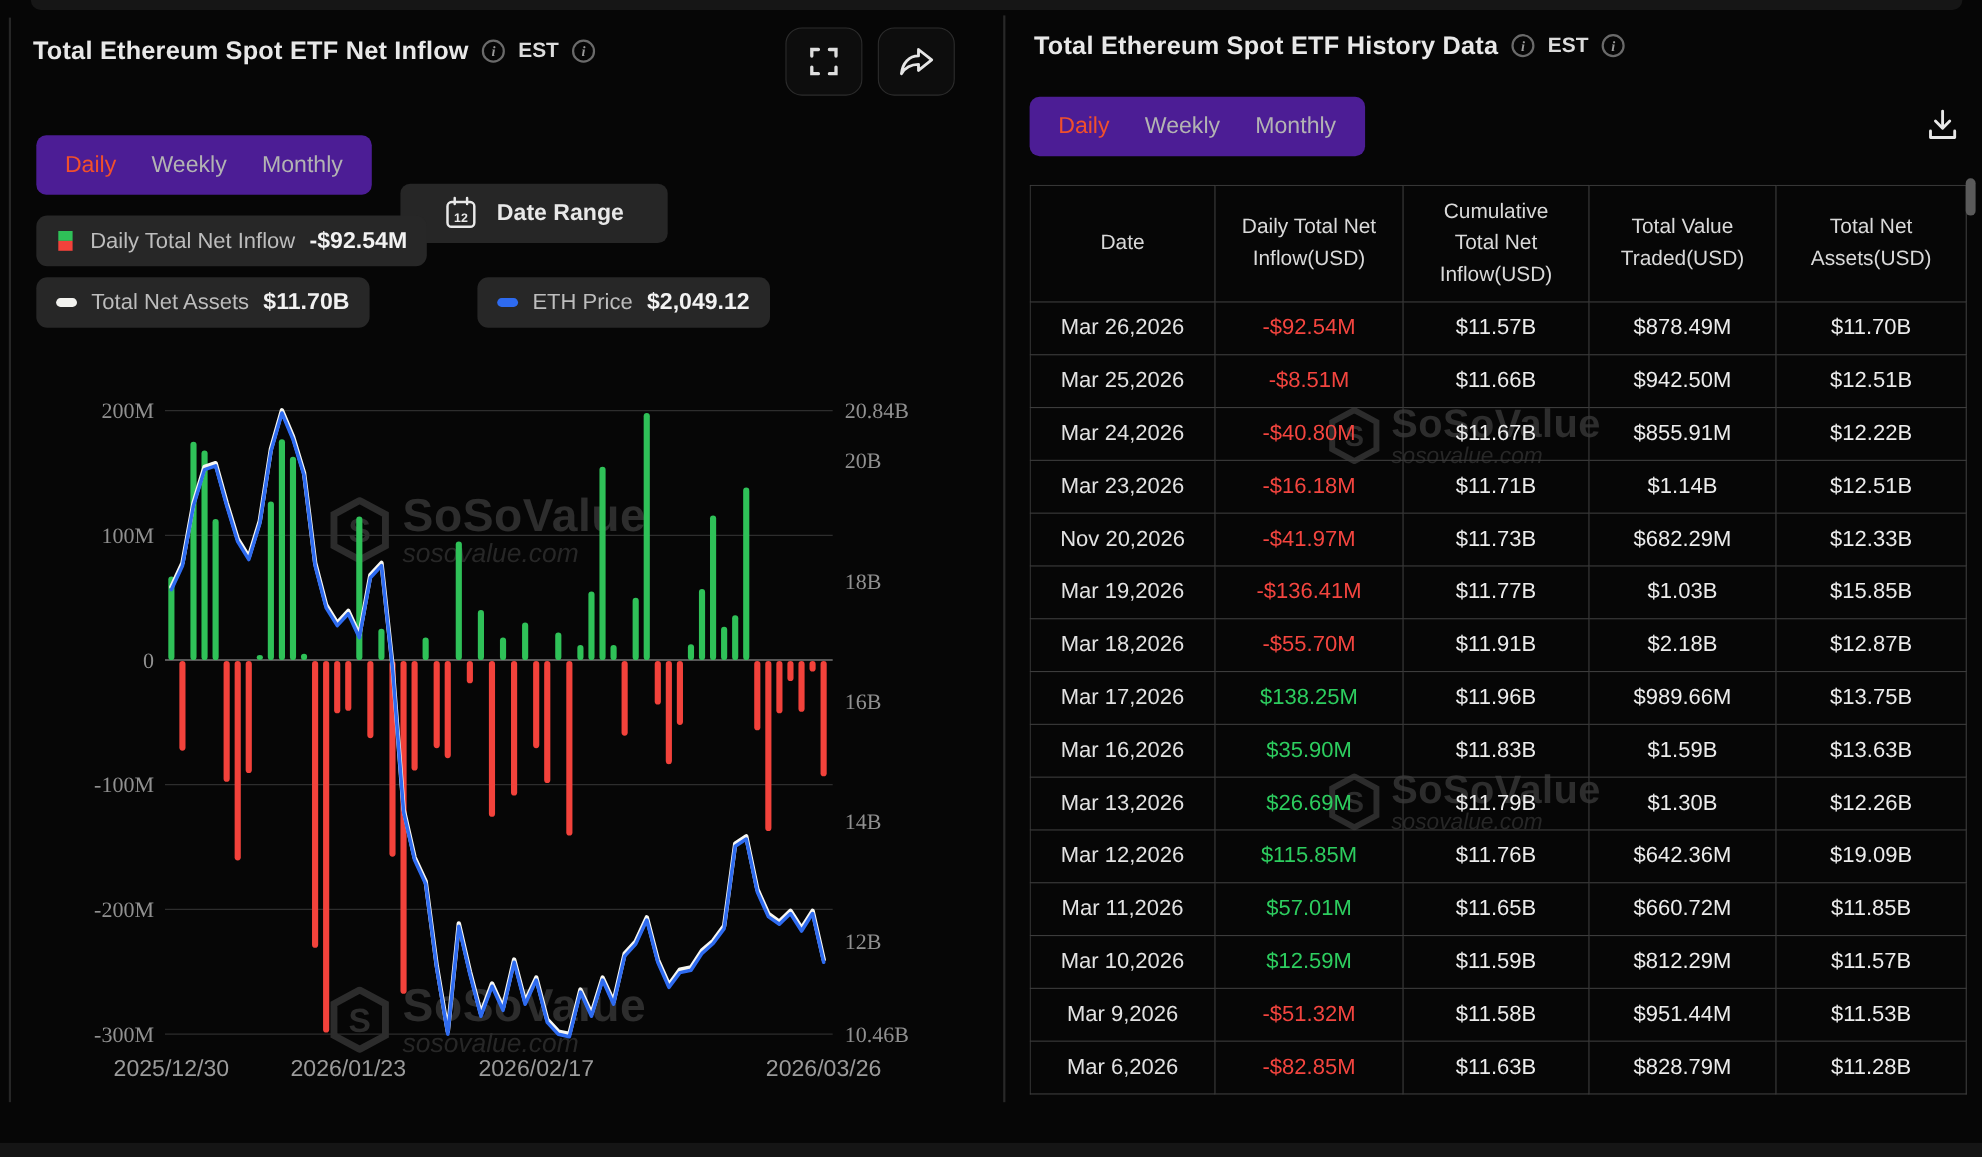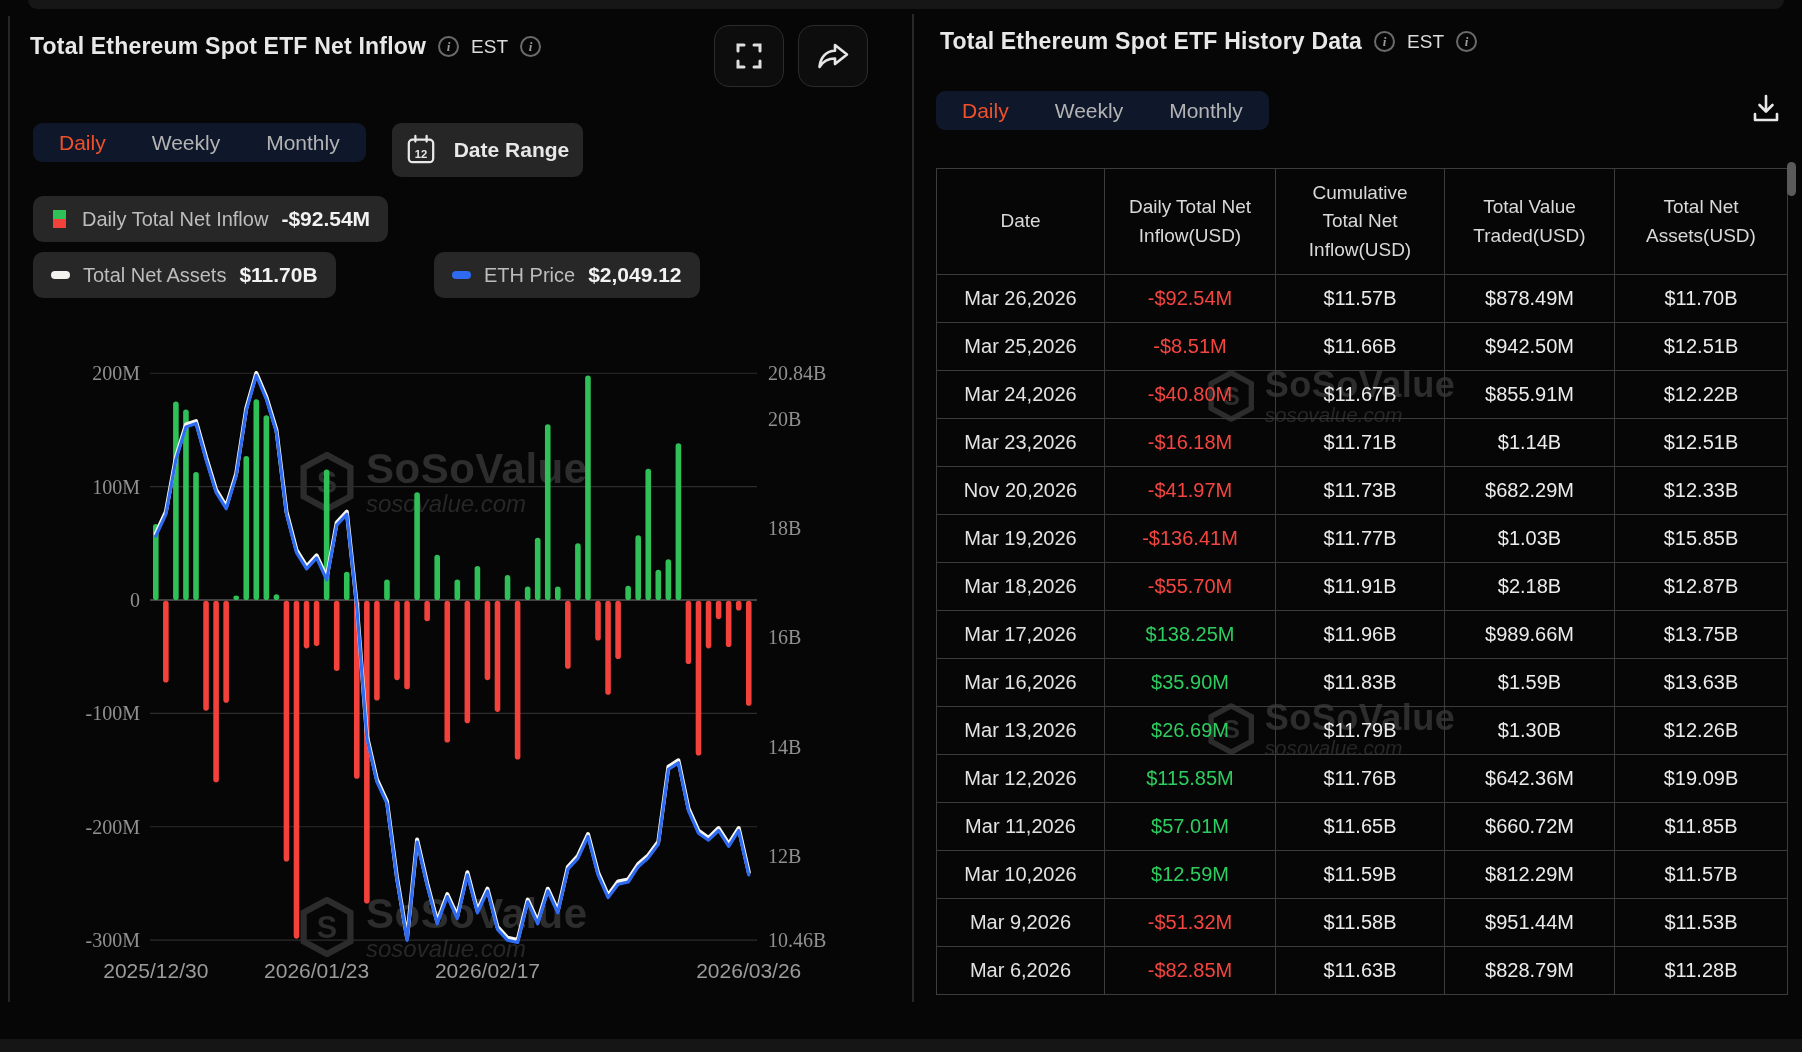--- a/index.html
+++ b/index.html
@@ -13,35 +13,35 @@
     background:#161616; border-radius:0 0 10px 10px; }
   .left-hairline { position:absolute; left:8px; top:16px; width:2px; height:986px; background:#262626; }
   .panel-divider { position:absolute; left:912px; top:14px; width:2px; height:988px; background:#282828; }
 
   
   .panel-title { font-size:23px; font-weight:700; color:#e8e8e8; letter-spacing:.2px; }
   .info-icon { display:inline-flex; align-items:center; justify-content:center;
     width:21px; height:21px; border:2px solid #6a6a6a; border-radius:50%;
     color:#9a9a9a; font-family:"Liberation Serif", serif; font-style:italic;
     font-weight:700; font-size:13px; line-height:1; }
-  .est-label { font-size:19px; font-weight:400; color:#dcdcdc; }
-  .tabs { display:inline-flex; align-items:center; gap:46px;
-    background:#0f172a; border-radius:9px; height:39px; padding:0 26px; }
+  .est-label { font-size:19px; font-weight:700; color:#dcdcdc; }
+  .tabs { display:inline-flex; align-items:center; gap:32px;
+    background:#4c1d95; border-radius:9px; height:54px; padding:0 26px; }
   .tab { font-size:21px; color:#b3b3b3; cursor:pointer; white-space:nowrap; }
   .tab.active { color:#f1502b; }
 
   
   .lp-header { position:absolute; left:30px; top:33px; display:flex; align-items:center; gap:12px; }
   .icon-btn { position:absolute; width:70px; height:62px; border:1.5px solid #2c2c2c;
     border-radius:15px; background:#0d0d0d; display:flex; align-items:center; justify-content:center; }
   #btn-fullscreen { left:714px; top:25px; }
   #btn-share { left:798px; top:25px; }
   .lp-controls { position:absolute; left:33px; top:123px; display:flex; gap:26px; }
   .date-range-btn { display:inline-flex; align-items:center; gap:18px; background:#262626;
-    border-radius:9px; height:54px; padding:0 14px; }
+    border-radius:9px; height:54px; padding:0 40px;margin-top:44px; }
   .date-range-btn span { font-size:21px; font-weight:700; color:#e8e8e8; }
   .legend-chip { position:absolute; display:flex; align-items:center; gap:13px;
     background:#272727; border-radius:10px; height:46px; padding:0 18px; }
   #chip-inflow { left:33px; top:196px; }
   #chip-assets { left:33px; top:252px; }
   #chip-eth    { left:434px; top:252px; }
   .legend-label { font-size:20px; color:#bdbdbd; white-space:nowrap; }
   .legend-value { font-size:21px; font-weight:700; color:#f2f2f2; white-space:nowrap; }
   .swatch-duo { width:18px; height:18px; position:relative; }
   .swatch-duo i { position:absolute; left:2px; width:13px; height:9px; display:block; }

